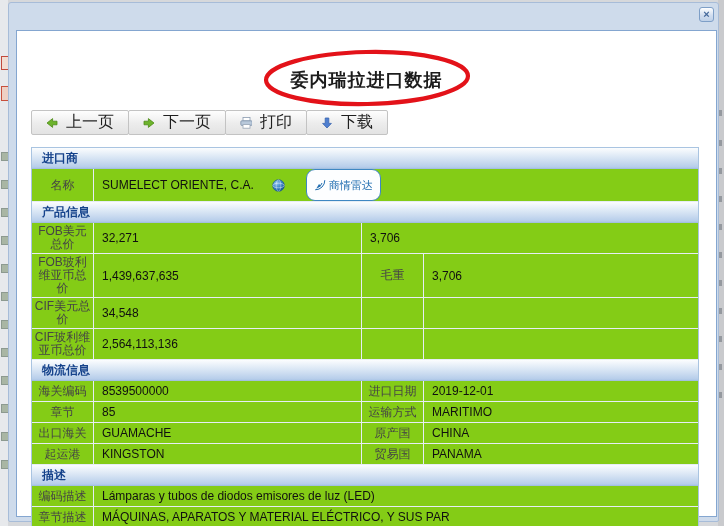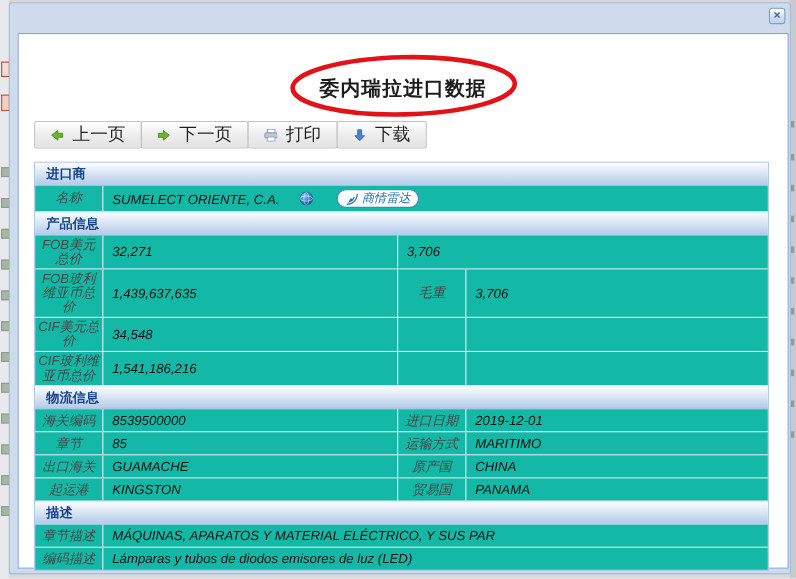--- a/index.html
+++ b/index.html
@@ -64,42 +64,42 @@
   .itable{
     position:absolute;left:14px;top:116px;width:668px;box-sizing:border-box;
     border:1px solid #a9c4e1;background:#fff;font-size:12px;
   }
   .sec-header{
     height:21px;line-height:21px;padding-left:10px;box-sizing:border-box;
     font-weight:bold;color:#15428b;
     background:linear-gradient(#fbfdfe,#dbe7f5 45%,#b6cdea 96%,#aac4e6);
     border-bottom:1px solid #a3c0e0;
   }
-  .row{display:flex;border-bottom:1px solid #e6edf5;background:#14b8a6;font-style:italic;}
+  .row{display:flex;border-bottom:1px solid #e6edf5;background:#84cc16;}
   .row:last-child{border-bottom:none;}
   .cell{box-sizing:border-box;display:flex;align-items:center;border-right:1px solid #e6edf5;}
   .row .cell:last-child{border-right:none;}
   .lbl{width:62px;justify-content:center;text-align:center;color:#454545;
        padding:2px 1px;line-height:13px;word-break:break-all;}
   .val{padding-left:8px;color:#101010;}
   .w-val1{width:268px;flex:none;}
   .w-lbl2{width:62px;flex:none;}
   .w-val2{flex:1;}
   .val-full{flex:1;}
   .h-name{min-height:23px;}
   .h-prod{min-height:28px;}
   .h-logi{min-height:20px;}
   .h-desc{min-height:20px;}
 
   
   .name-wrap{display:flex;align-items:center;gap:16px;}
   .globe-icon{display:inline-flex;margin-left:2px;cursor:pointer;}
   .radar-badge{
     display:inline-flex;align-items:center;gap:3px;margin-left:5px;
-    height:17px;box-sizing:border-box;padding:0 7px;border:1px solid #3f87c2;border-radius:9px;
+    height:32px;box-sizing:border-box;padding:0 7px;border:1px solid #3f87c2;border-radius:9px;
     color:#1f6cb0;font-size:11px;background:#fdfeff;cursor:pointer;white-space:nowrap;text-align:right;
   }
 </style>
 </head>
 <body>
 
 <div class="bg-left">
   <div class="mk red1"></div>
   <div class="mk red2"></div>
   <div class="tile" style="top:152px"></div>
@@ -225,21 +225,21 @@
         <div class="cell val w-val2">3,706</div>
       </div>
       <div class="row h-prod">
         <div class="cell lbl">CIF美元总价</div>
         <div class="cell val w-val1">34,548</div>
         <div class="cell lbl w-lbl2"></div>
         <div class="cell val w-val2"></div>
       </div>
       <div class="row h-prod">
         <div class="cell lbl">CIF玻利维亚币总价</div>
-        <div class="cell val w-val1">1,541,186,216</div>
+        <div class="cell val w-val1">2,564,113,136</div>
         <div class="cell lbl w-lbl2"></div>
         <div class="cell val w-val2"></div>
       </div>
 
       <div class="sec-header">物流信息</div>
       <div class="row h-logi">
         <div class="cell lbl">海关编码</div>
         <div class="cell val w-val1">8539500000</div>
         <div class="cell lbl w-lbl2">进口日期</div>
         <div class="cell val w-val2">2019-12-01</div>
@@ -258,23 +258,23 @@
       </div>
       <div class="row h-logi">
         <div class="cell lbl">起运港</div>
         <div class="cell val w-val1">KINGSTON</div>
         <div class="cell lbl w-lbl2">贸易国</div>
         <div class="cell val w-val2">PANAMA</div>
       </div>
 
       <div class="sec-header">描述</div>
       <div class="row h-desc">
+        <div class="cell lbl">编码描述</div>
+        <div class="cell val val-full">Lámparas y tubos de diodos emisores de luz (LED)</div>
+      </div>
+      <div class="row h-desc">
         <div class="cell lbl">章节描述</div>
         <div class="cell val val-full">MÁQUINAS, APARATOS Y MATERIAL ELÉCTRICO, Y SUS PAR</div>
-      </div>
-      <div class="row h-desc">
-        <div class="cell lbl">编码描述</div>
-        <div class="cell val val-full">Lámparas y tubos de diodos emisores de luz (LED)</div>
       </div>
 
     </div>
   </div>
 </div>
 
 </body></html>

